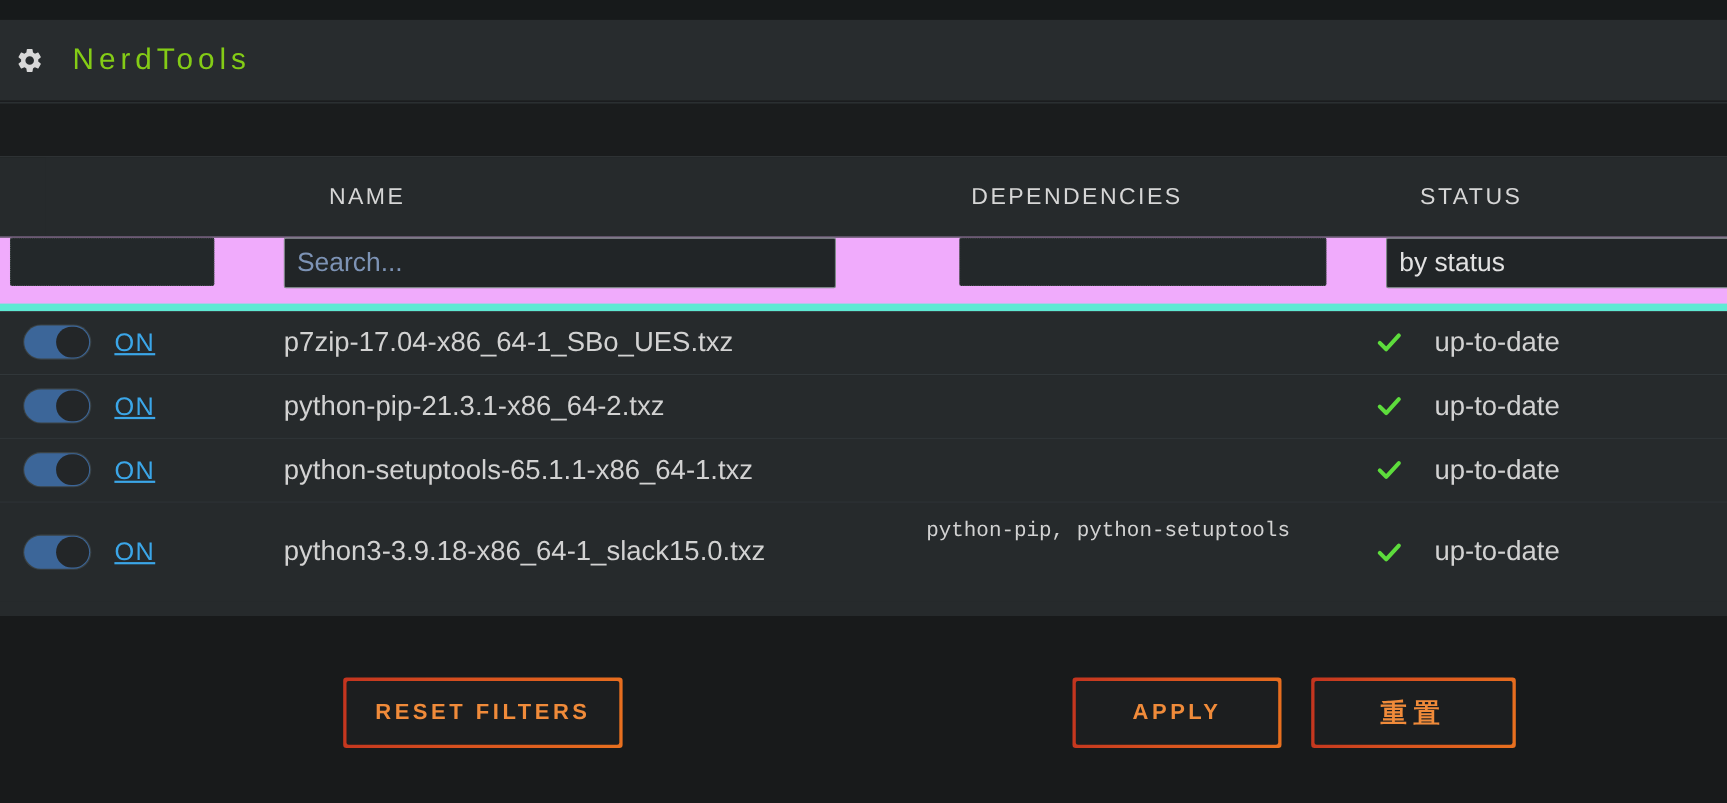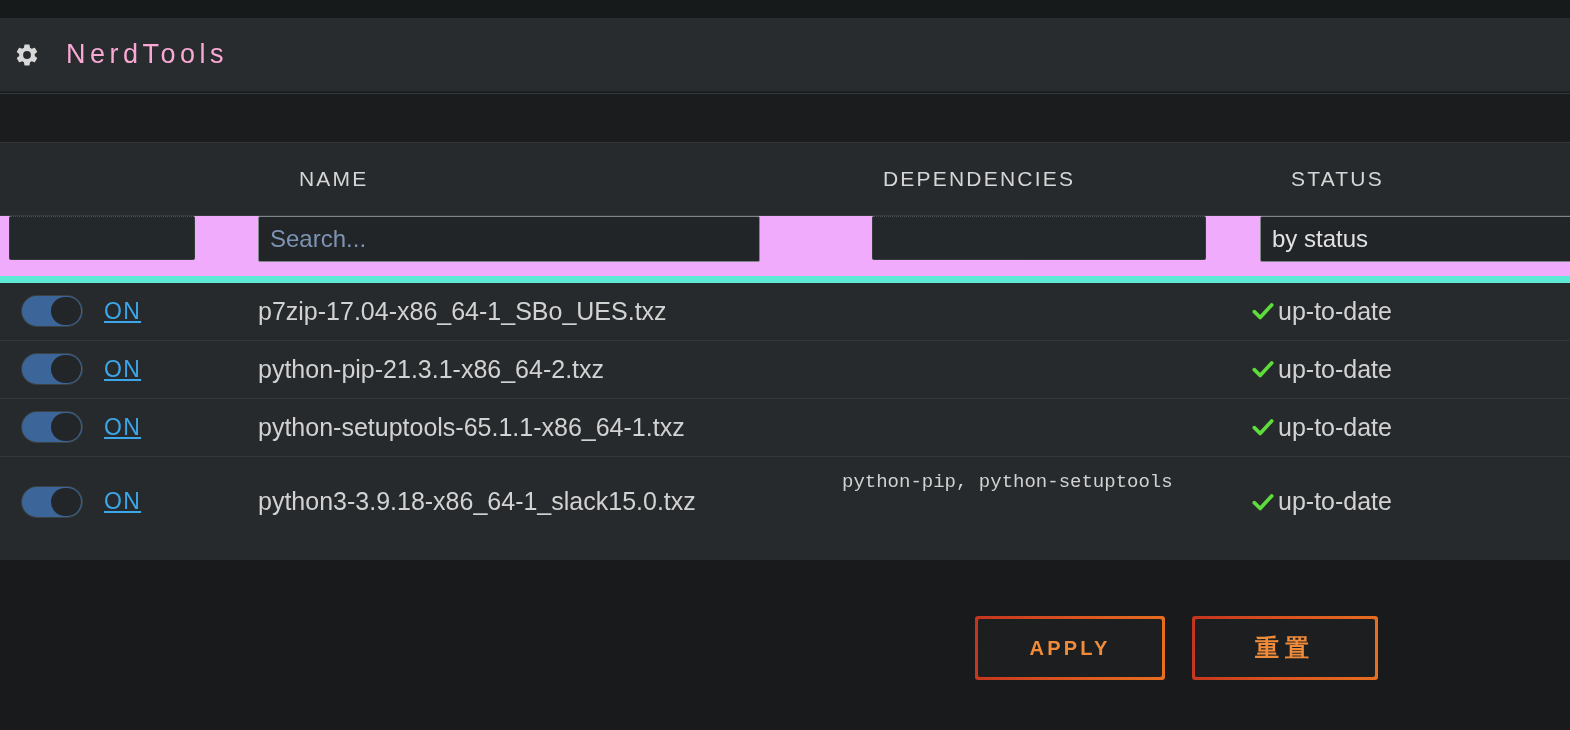--- a/index.html
+++ b/index.html
@@ -22,21 +22,21 @@
     position: absolute; left: 0; top: 18px; width: 1570px; height: 74px;
     background: #282c2e;
     display: flex; align-items: center;
     padding-left: 14px;
     border-bottom: 1px solid #1e2223;
   }
   .gear-icon { width: 26px; height: 26px; flex: none; color: #d8d8d8; }
   .gear-icon svg { display: block; width: 26px; height: 26px; }
   .app-title {
     margin-left: 26px;
-    color: #f9a8d4;
+    color: #84cc16;
     font-size: 27px;
     letter-spacing: 4.5px;
     font-weight: 400;
     white-space: nowrap;
   }
 
   
   .subbar {
     position: absolute; left: 0; top: 93px; width: 1570px; height: 50px;
     background: #1a1c1d;
@@ -147,21 +147,21 @@
     text-align: justify;
     width: 355px;
     font-family: Liberation Mono, monospace;
   }
   .deps::after { content: ""; display: inline-block; width: 100%; }
 
   .status-cell { display: flex; align-items: center; }
   .check-icon { width: 26px; height: 26px; flex: none; color: #5ddc3c; }
   .check-icon svg { display: block; width: 26px; height: 26px; }
   .status-label {
-    margin-left: 2px;
+    margin-left: 28px;
     color: #d2d2d2;
     font-size: 25px;
     white-space: nowrap;
   }
   .rowsep { height: 1px; background: #31373a; width: 100%; }
 
   
   .footer {
     position: absolute; left: 0; top: 560px; width: 1570px; height: 170px;
     background: #181a1b;
@@ -332,20 +332,23 @@
             <path d="M4 12.6 L9.4 18 L20 6.4"></path>
           </svg>
         </span>
         <span class="status-label">up-to-date</span>
       </div>
     </div>
 
   </div>
 
   <div class="footer">
+    <div class="btn grad btn-reset">
+      <div class="inner">RESET FILTERS</div>
+    </div>
     <div class="btn grad btn-apply">
       <div class="inner">APPLY</div>
     </div>
     <div class="btn grad btn-cn">
       <div class="inner">重置</div>
     </div>
   </div>
 
 </div>
 

